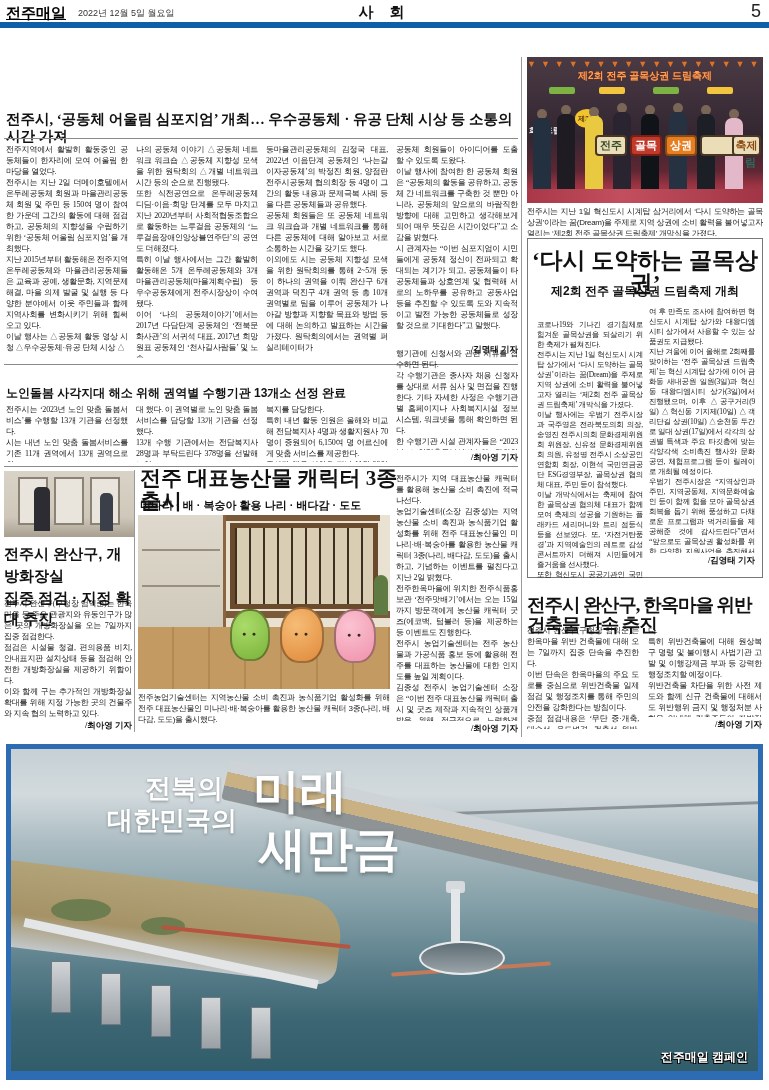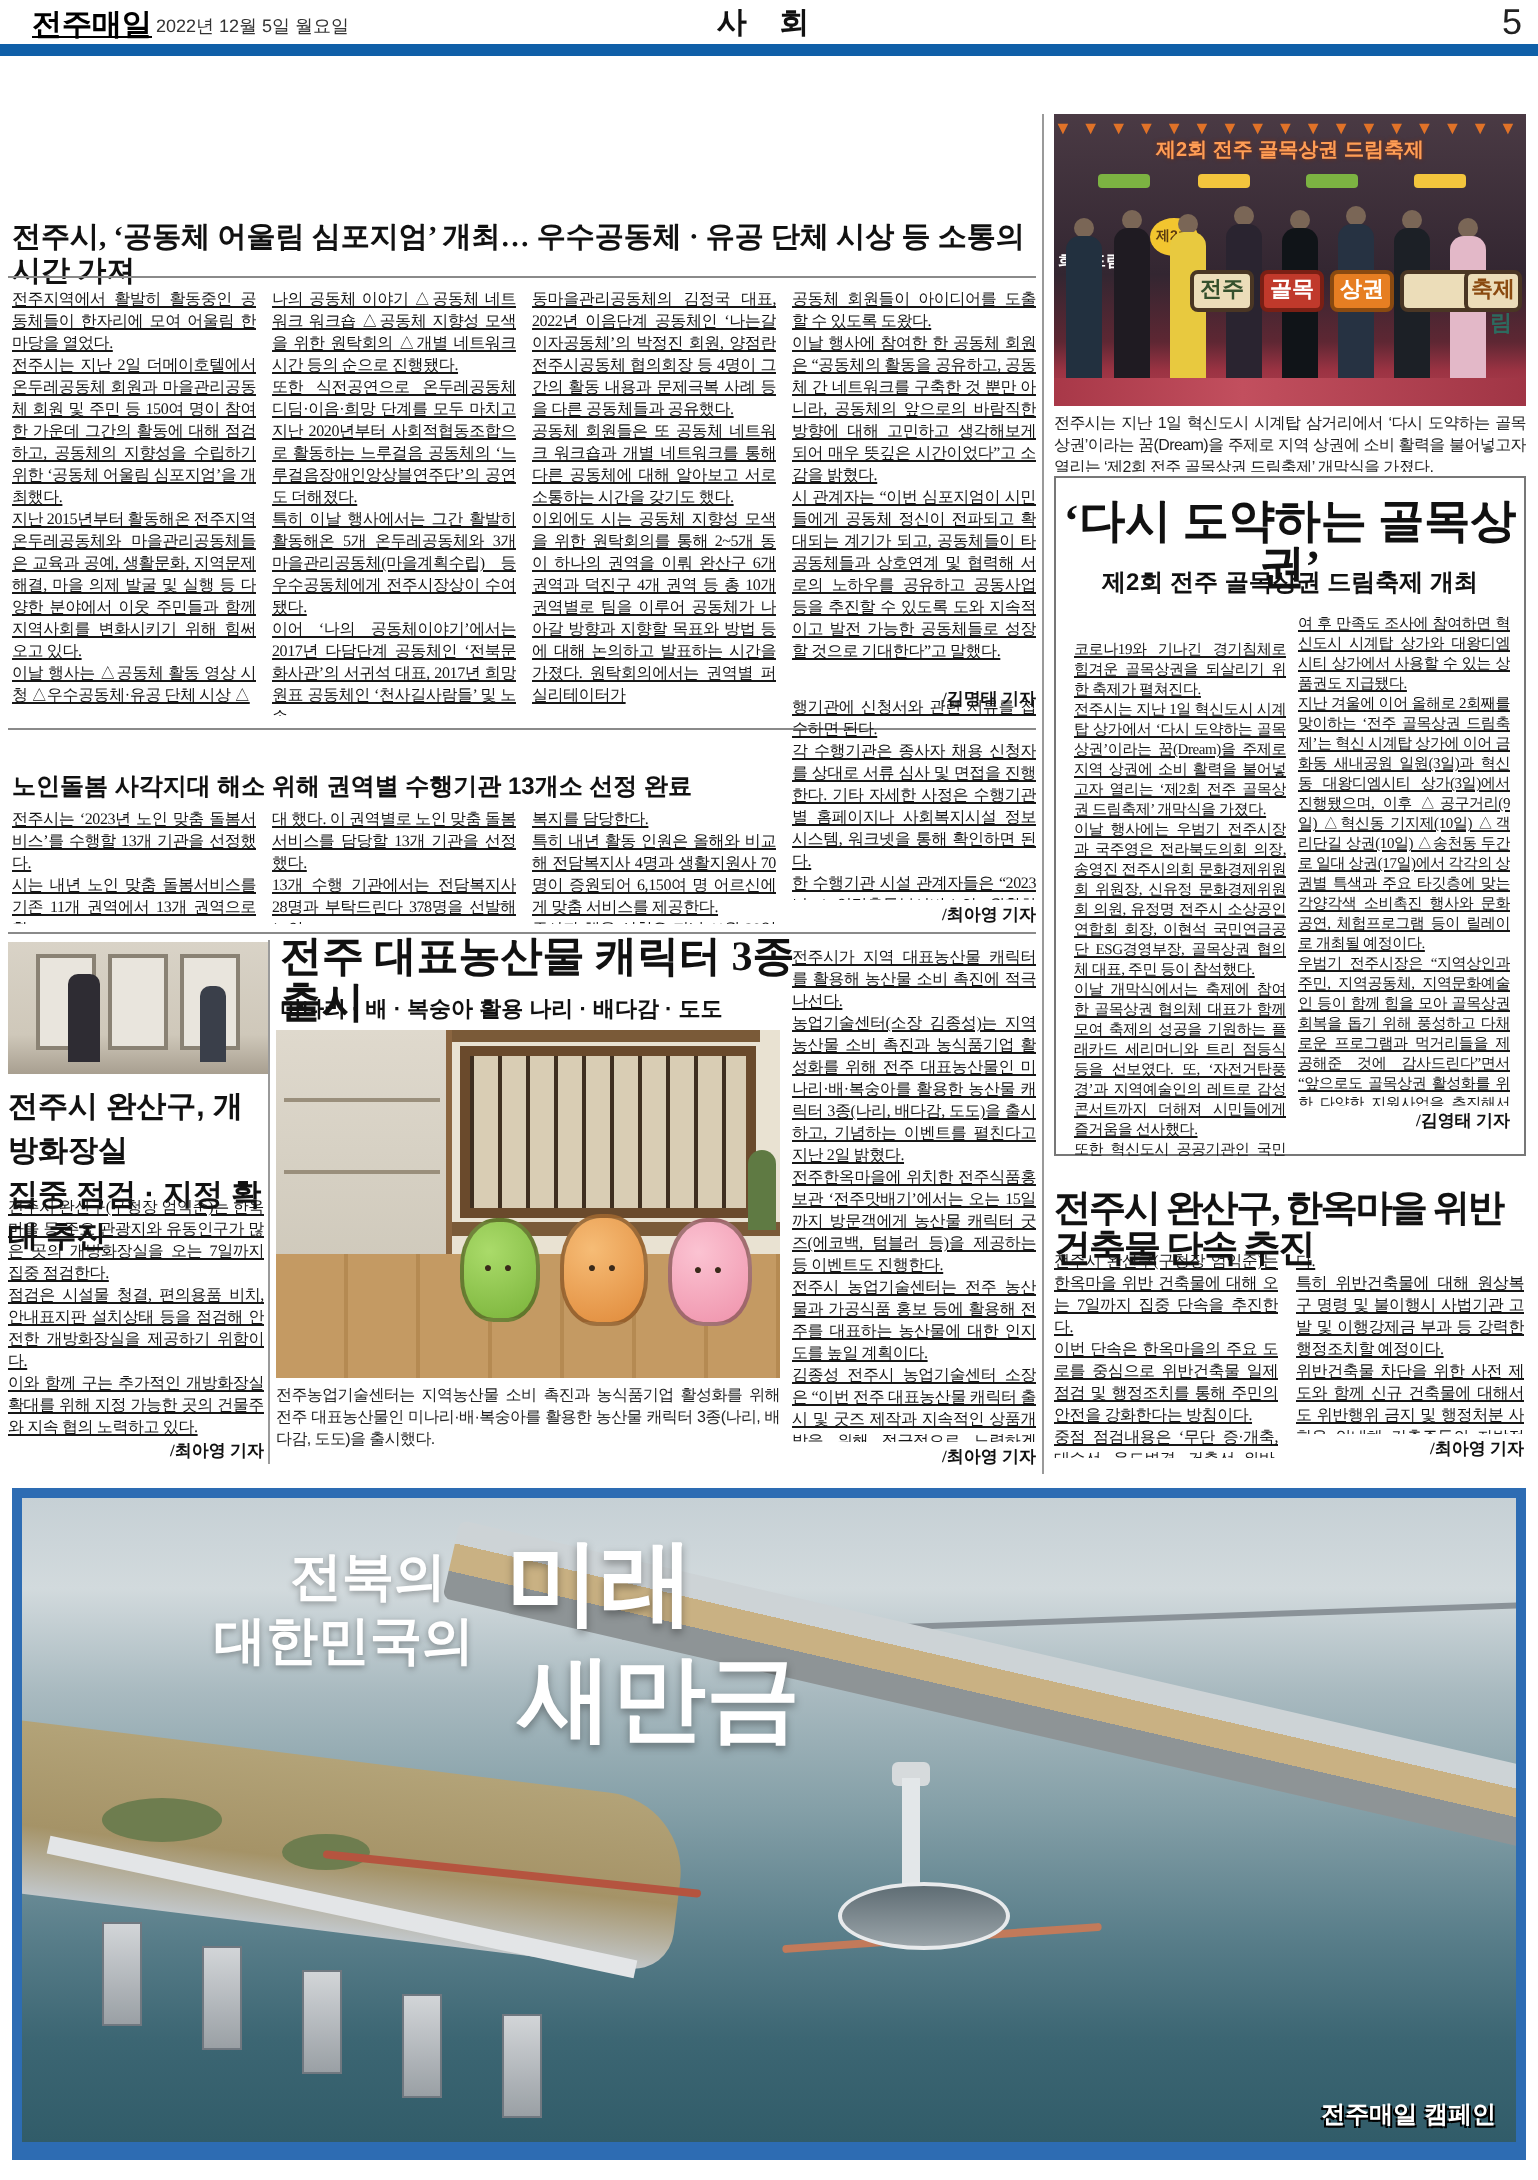--- a/index.html
+++ b/index.html
@@ -4,39 +4,39 @@
 <style>
   * { margin:0; padding:0; box-sizing:border-box; }
   html,body { background:#e8e8e8; }
   .page { position:relative; width:769px; height:1090px; background:#ffffff; margin:0 auto;
           font-family:"Liberation Serif", serif; color:#111; overflow:hidden; }
   .abs { position:absolute; }
   .hrule { position:absolute; height:1px; background:#8a8a8a; }
   .vrule { position:absolute; width:1px; background:#9a9a9a; }
 
   
-  .paper-name { left:16px; top:5px; font:bold 15px/1 "Liberation Sans",sans-serif; color:#000;text-decoration:underline; }
+  .paper-name { left:6px; top:5px; font:bold 15px/1 "Liberation Sans",sans-serif; color:#000;text-decoration:underline; }
   .paper-date { left:78px; top:9px; font:9px/1 "Liberation Sans",sans-serif; color:#333; }
   .section-name { left:0; right:0; top:4px; text-align:center; font:bold 15px/1 "Liberation Sans",sans-serif; letter-spacing:6px; }
   .page-num { right:8px; top:2px; font:18px/1 "Liberation Sans",sans-serif; color:#222; }
   .masthead-bar { left:0; top:22px; width:769px; height:6px; }
 
   
   .h-main { left:5px; top:56px; width:515px; font:bold 39px/1.15 "Liberation Sans",sans-serif; letter-spacing:1px; color:#000; }
   .sub-main { left:6px; top:111px; width:515px; font:bold 14.5px/1.2 "Liberation Serif",serif; }
   .h-senior { left:4px; top:347px; width:392px; font:bold 27px/1.1 "Liberation Serif",serif; letter-spacing:-1px; }
   .sub-senior { left:6px; top:386px; width:386px; font:bold 12px/1.2 "Liberation Sans",sans-serif; }
   .h-toilet { left:4px; top:543px; width:130px; font:bold 15px/1.45 "Liberation Sans",sans-serif; }
   .h-char { left:140px; top:467px; width:260px; font:bold 21px/1.1 "Liberation Serif",serif; }
   .sub-char { left:140px; top:499px; width:260px; font:bold 11px/1.2 "Liberation Sans",sans-serif; }
   .h-hanok { left:527px; top:595px; width:238px; font:bold 18.5px/1.1 "Liberation Serif",serif; letter-spacing:-1px; }
 
   
   .col { position:absolute; font:8px/11px "Liberation Serif",serif; text-align:justify;
-         white-space:pre-line; overflow:hidden; color:#161616; letter-spacing:-0.2px;text-decoration:underline; }
+         white-space:pre-line; overflow:hidden; color:#161616; letter-spacing:-0.2px; }
   .byline { position:absolute; font:bold 8.5px/10px "Liberation Serif",serif; text-align:right; color:#111; }
   .caption { position:absolute; font:8px/11px "Liberation Sans",sans-serif; text-align:justify;
              white-space:pre-line; overflow:hidden; color:#222; letter-spacing:-0.3px; }
 
   
   .dream-box { left:527px; top:238px; width:236px; height:340px; border:1px solid #777; background:#fff; }
   .h-dream { left:0; right:0; top:10px; text-align:center; font:bold 23px/1 "Liberation Serif",serif; }
   .sub-dream { left:0; right:0; top:46px; text-align:center; font:bold 12px/1 "Liberation Sans",sans-serif; }
   .dream-col { font-size:7.5px; line-height:10px; }
 

